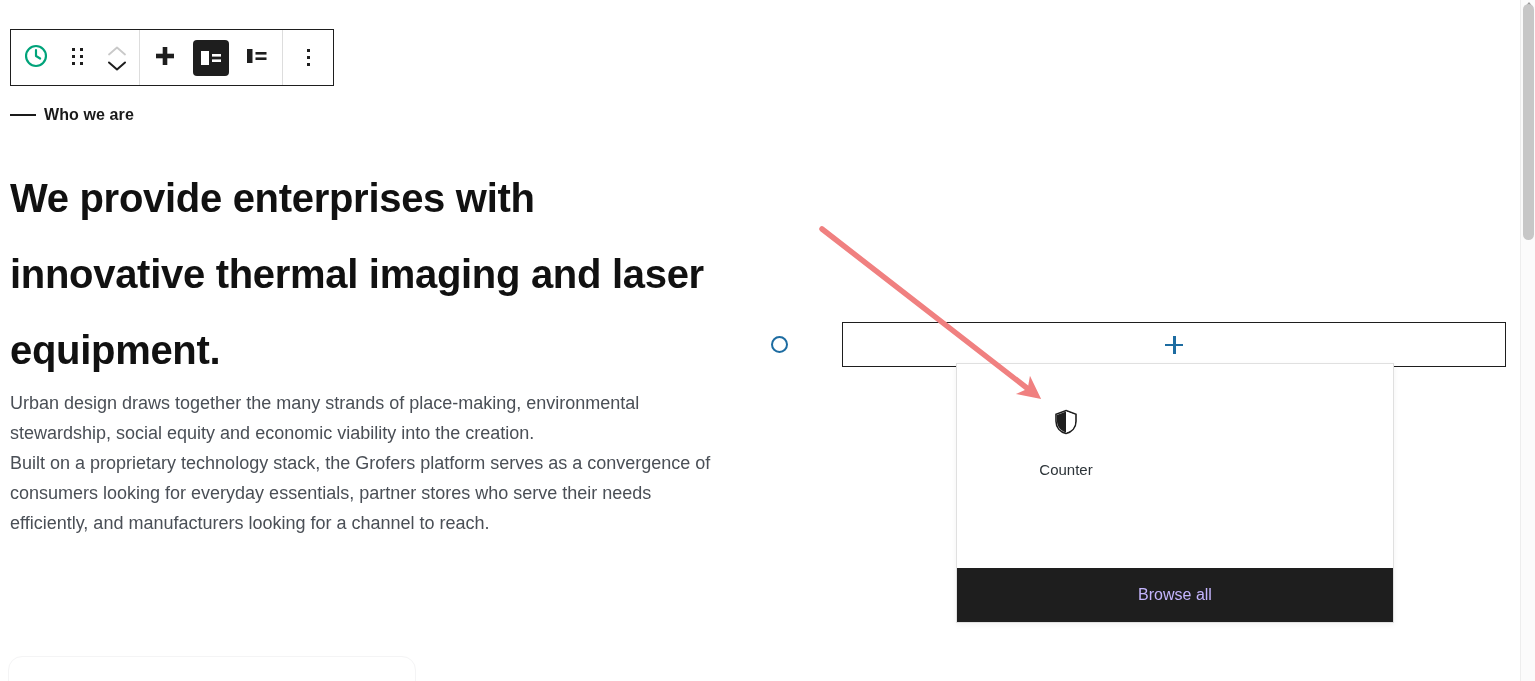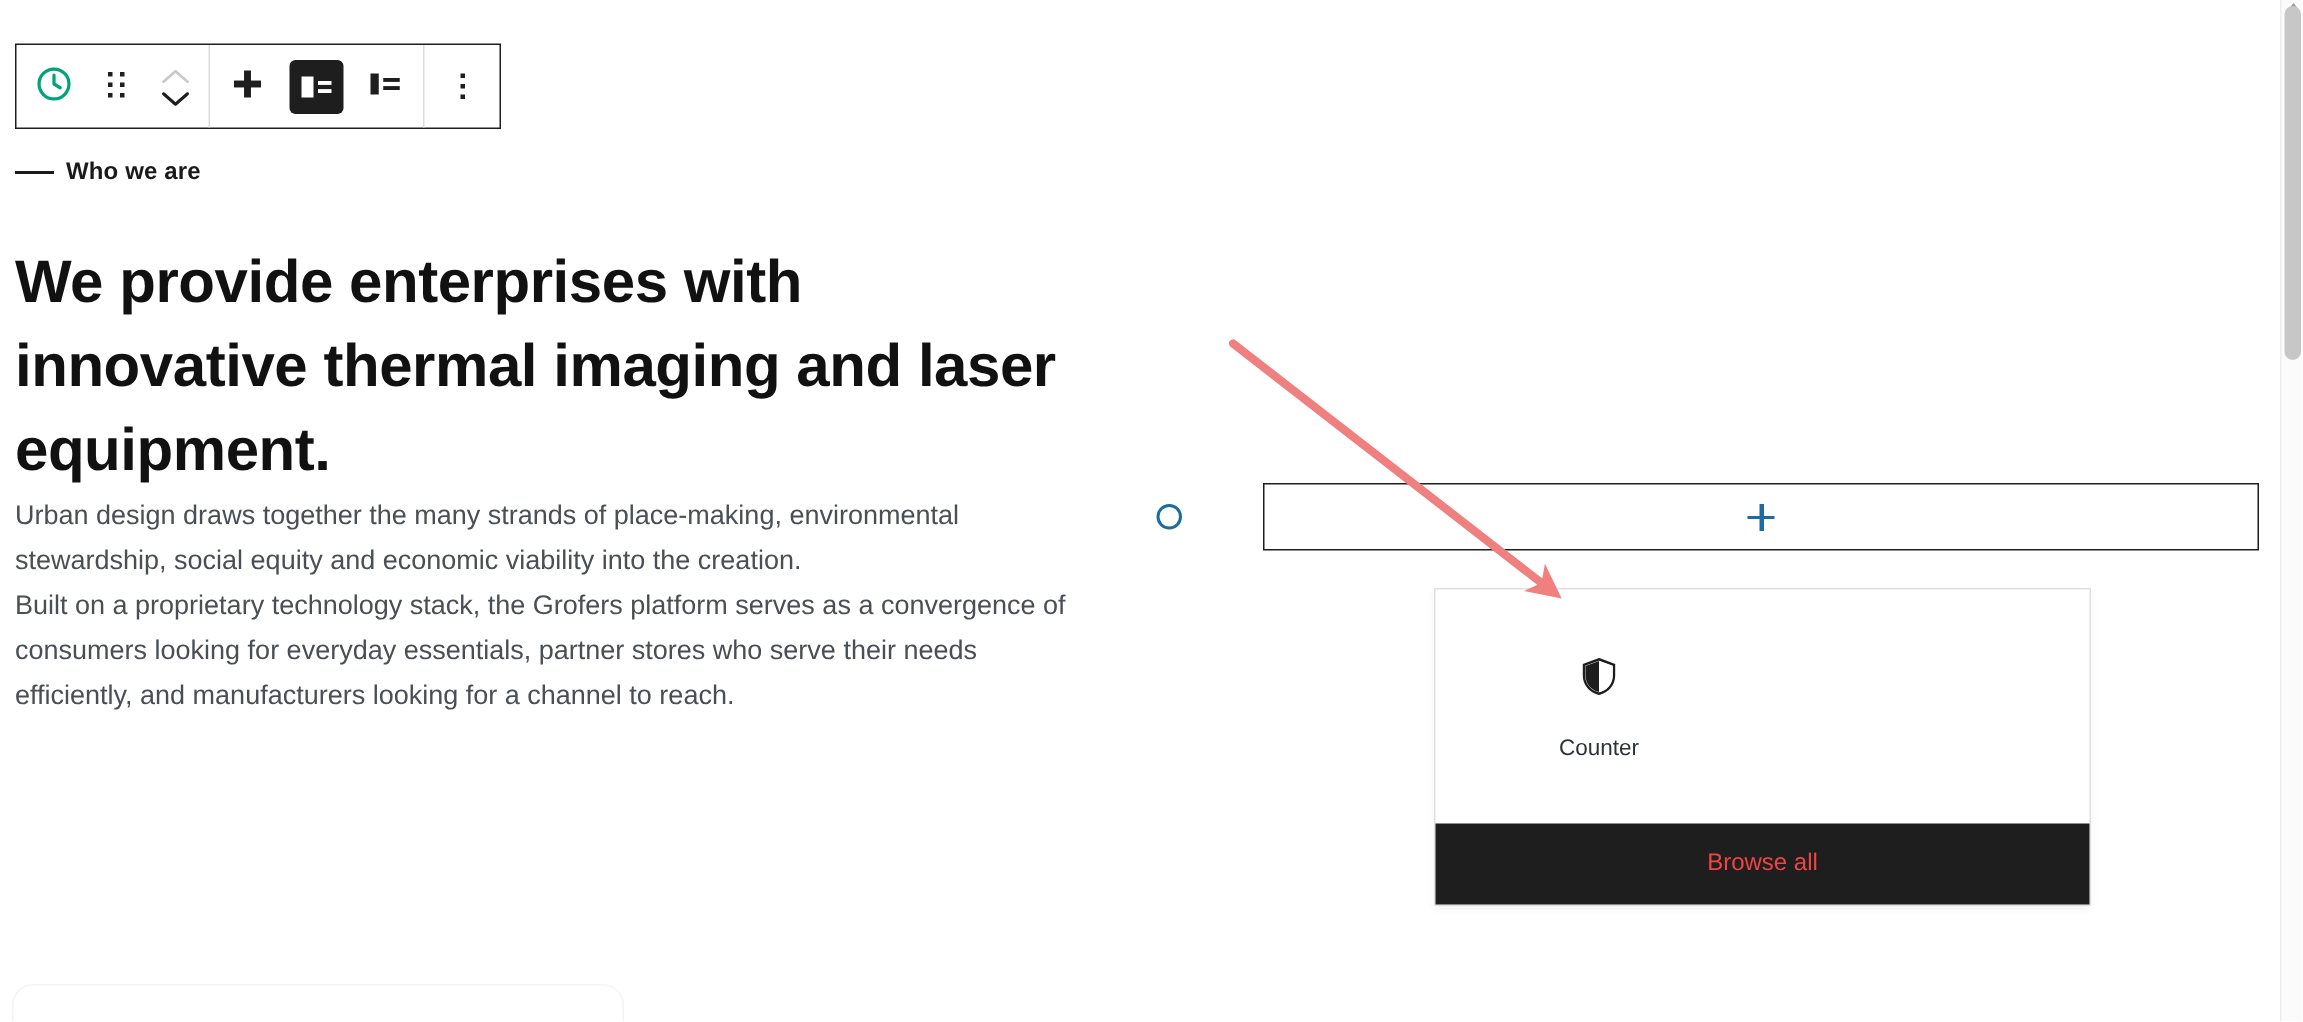--- a/index.html
+++ b/index.html
@@ -92,21 +92,21 @@
     height: 30px;
   }
   .eyebrow .dash {
     display: inline-block;
     width: 26px; height: 2px;
     background: #1a1a1a;
   }
   h1.headline {
     margin: 30px 0 0 0;
     font-size: 40px;
-    line-height: 56px;
+    line-height: 76px;
     font-weight: bold;
     color: #111111;
     letter-spacing: -0.3px;
     max-width: 700px;
   }
   p.body-para {
     margin: 0;
     font-size: 18px;
     line-height: 30px;
     color: #4a4f56;
@@ -152,21 +152,21 @@
   .plus-glyph::before, .plus-glyph::after {
     content: "";
     position: absolute;
     background: #1d6ca1;
   }
   .plus-glyph::before { left: 0; top: 8px; width: 18px; height: 2.5px; }
   .plus-glyph::after  { top: 0; left: 8px; height: 18px; width: 2.5px; }
 
   .inserter-popover {
     position: absolute;
-    left: 956px; top: 392px;
+    left: 956px; top: 363px;
     width: 438px;
     background: #ffffff;
     border: 1px solid #e0e0e0;
     box-shadow: 0 2px 6px rgba(0,0,0,0.05);
   }
   .quick-grid {
     display: grid;
     grid-template-columns: 1fr 1fr;
     padding: 40px 0 38px 0;
   }
@@ -185,28 +185,29 @@
     display: flex; align-items: center; justify-content: center;
   }
   .quick-item .qi-label {
     font-size: 15px;
     color: #2c3338;
     font-family: "Liberation Sans", sans-serif;
   }
   .browse-all {
     height: 54px;
     background: #1e1e1e;
-    color: #ef4444;
+    color: #c4b5fd;
     display: flex;
     align-items: center;
     justify-content: center;
     font-size: 16px;
     cursor: pointer;
     border: none;
     width: 100%;
+    margin-top: 48px;
   }
 
   
   .annot-arrow {
     position: absolute;
     left: 0; top: 0;
     width: 1535px; height: 681px;
     pointer-events: none;
     z-index: 40;
   }

